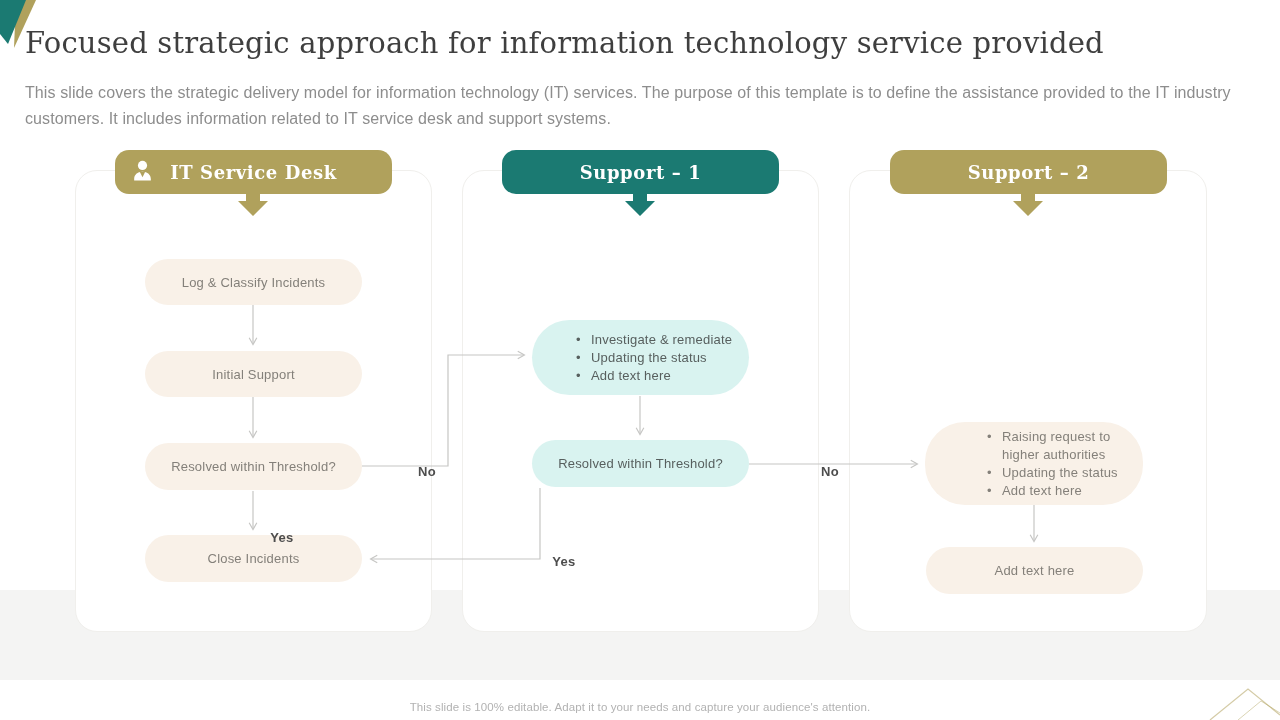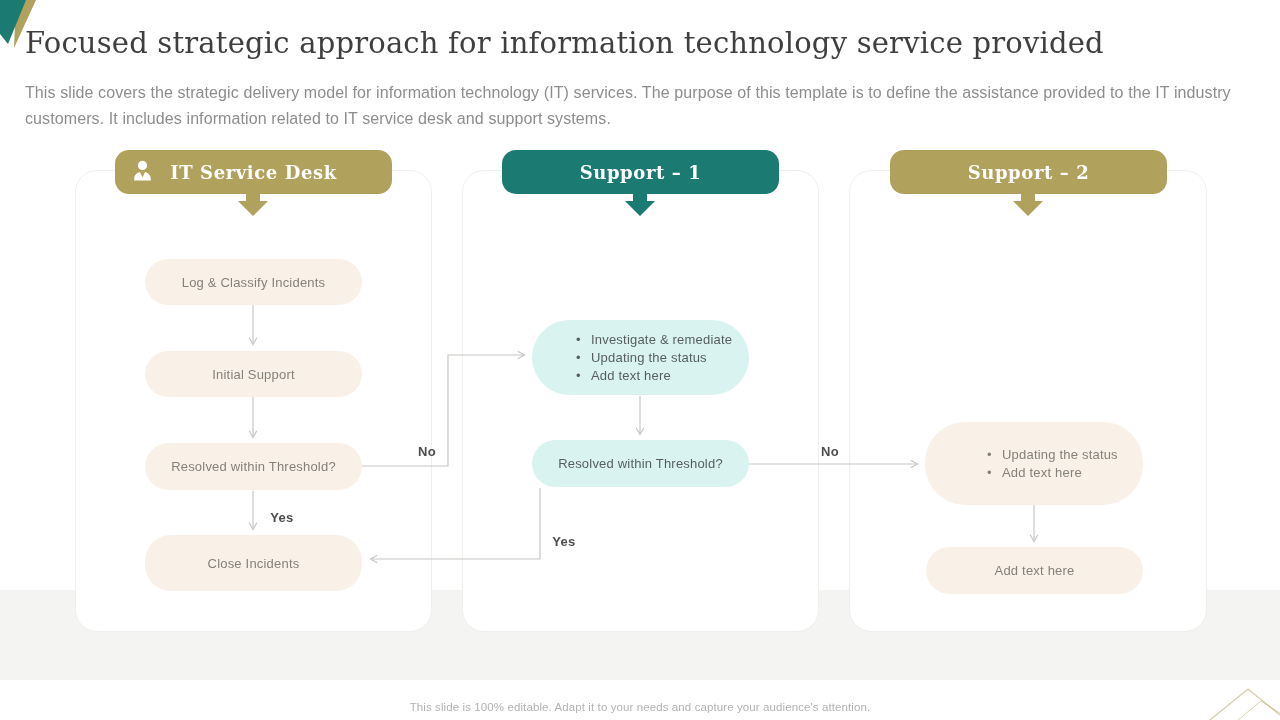--- a/index.html
+++ b/index.html
@@ -51,21 +51,21 @@
     font-size:13px;letter-spacing:0.2px;text-align:center;
   }
   .node-cream{background:var(--cream);color:var(--creamtext);border-radius:26px;}
   .node-mint{background:var(--mint);color:var(--minttext);border-radius:26px;}
   .node-bullets{justify-content:flex-end;border-radius:40px;}
   .bullets{list-style:none;text-align:left;}
   .bullets li{position:relative;padding-left:17px;line-height:18px;}
   .bullets li::before{content:"\2022";position:absolute;left:2px;top:0;}
   .branch-label{
     position:absolute;width:44px;text-align:center;font-size:13px;font-weight:bold;
-    color:var(--labeltext);letter-spacing:0.3px;
+    color:var(--labeltext);letter-spacing:0.3px;margin-top:20px;
   }
   .connectors{position:absolute;left:0;top:0;width:1280px;height:720px;pointer-events:none;}
   .connectors path{fill:none;stroke:var(--line);stroke-width:1.2;}
   .footer-note{
     position:absolute;left:0;top:701px;width:1280px;text-align:center;
     font-size:11.5px;color:#b2b2b2;letter-spacing:0.1px;
   }
   .corner-tl{position:absolute;left:0;top:0;width:50px;height:52px;}
   .corner-br{position:absolute;right:0;bottom:0;width:72px;height:38px;}
 </style>
@@ -128,33 +128,34 @@
   <svg class="header-arrow" style="left:622px;" viewBox="0 0 36 22">
     <polygon class="fill-teal" points="11,0 25,0 25,7 33,7 18,22 3,7 11,7"></polygon>
   </svg>
   <svg class="header-arrow" style="left:1010px;" viewBox="0 0 36 22">
     <polygon class="fill-gold" points="11,0 25,0 25,7 33,7 18,22 3,7 11,7"></polygon>
   </svg>
 
   <div class="flow-node node-cream" style="left:145px;top:351px;width:217px;height:46px;">Initial Support</div>
   <div class="flow-node node-cream" style="left:145px;top:259px;width:217px;height:46px;">Log &amp; Classify Incidents</div>
   <div class="flow-node node-cream" style="left:145px;top:443px;width:217px;height:47px;">Resolved within Threshold?</div>
-  <div class="flow-node node-cream" style="left:145px;top:535px;width:217px;height:56px;">Close Incidents</div>
+  <div class="flow-node node-cream" style="left:145px;top:535px;width:217px;height:47px;">Close Incidents</div>
 
   <div class="flow-node node-mint node-bullets" style="left:532px;top:320px;width:217px;height:75px;">
     <ul class="bullets" style="margin-left:34px;width:175px;">
         <li>Investigate &amp; remediate</li>
         <li>Updating the status</li>
         <li>Add text here</li>
       </ul>
   </div>
   <div class="flow-node node-mint" style="left:532px;top:440px;width:217px;height:47px;">Resolved within Threshold?</div>
 
   <div class="flow-node node-cream node-bullets" style="left:925px;top:422px;width:218px;height:83px;">
     <ul class="bullets" style="margin-left:48px;width:158px;">
+        <li>Raising request to higher authorities</li>
         <li>Updating the status</li>
         <li>Add text here</li>
       </ul>
   </div>
   <div class="flow-node node-cream" style="left:926px;top:547px;width:217px;height:47px;">Add text here</div>
 
   <div class="branch-label" style="left:405px;top:444px;">No</div>
   <div class="branch-label" style="left:260px;top:510px;">Yes</div>
   <div class="branch-label" style="left:542px;top:534px;">Yes</div>
   <div class="branch-label" style="left:808px;top:444px;">No</div>

